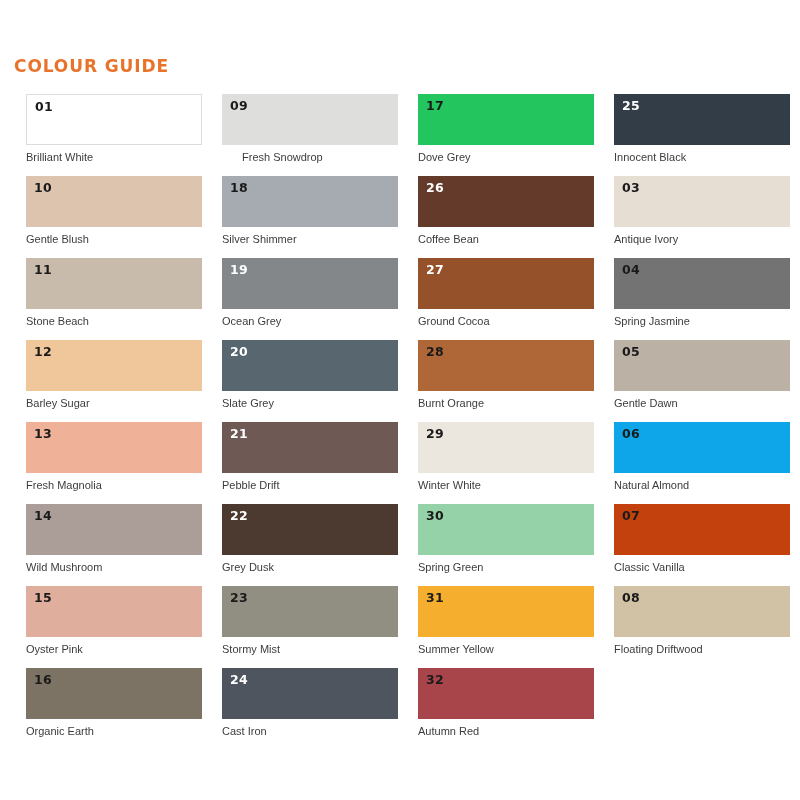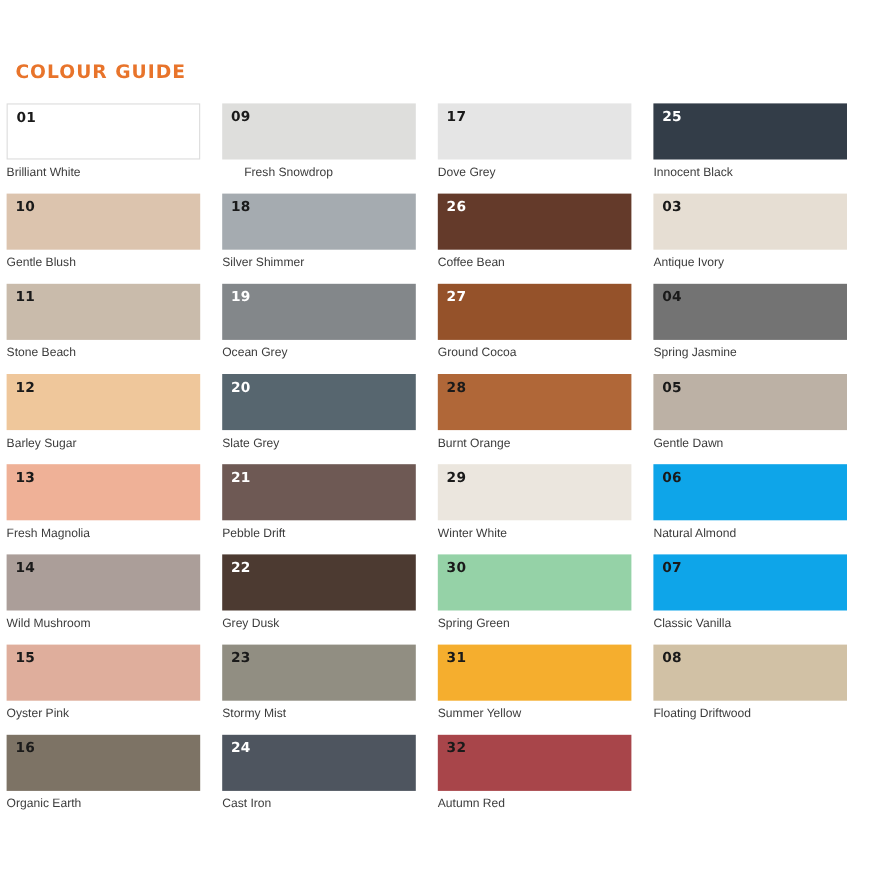--- a/index.html
+++ b/index.html
@@ -30,21 +30,21 @@
     font-weight: bold;
     letter-spacing: 0.9px;
     color: #E8742B;
     font-family: "DejaVu Sans", sans-serif;
     line-height: 20px;
     white-space: nowrap;
   }
 
   #swatch-grid {
     position: absolute;
-    left: 6px;
+    left: 26px;
     top: 94px;
     width: 772px;
     display: grid;
     grid-template-columns: repeat(4, 176px);
     column-gap: 20px;
     row-gap: 0px;
   }
 
   .swatch-cell {
     width: 176px;
@@ -97,21 +97,21 @@
         </div>
         <div class="swatch-name" style="color: rgb(60, 60, 60);">Brilliant White</div>
       </div>
       <div class="swatch-cell">
         <div class="swatch-chip" style="background: rgb(222, 222, 220);">
           <div class="swatch-number" style="color: rgb(26, 26, 26);">09</div>
         </div>
         <div class="swatch-name" style="color: rgb(60, 60, 60); margin-left: 20px;">Fresh Snowdrop</div>
       </div>
       <div class="swatch-cell">
-        <div class="swatch-chip" style="background: #e5e5e5; padding-left: 24px;">
+        <div class="swatch-chip" style="background: #22c55e; padding-left: 24px;">
           <div class="swatch-number" style="color: rgb(26, 26, 26);">17</div>
         </div>
         <div class="swatch-name" style="color: rgb(60, 60, 60);">Dove Grey</div>
       </div>
       <div class="swatch-cell">
         <div class="swatch-chip" style="background: rgb(51, 61, 72);">
           <div class="swatch-number" style="color: rgb(255, 255, 255);">25</div>
         </div>
         <div class="swatch-name" style="color: rgb(60, 60, 60);">Innocent Black</div>
       </div>
@@ -223,21 +223,21 @@
         </div>
         <div class="swatch-name" style="color: rgb(60, 60, 60);">Grey Dusk</div>
       </div>
       <div class="swatch-cell">
         <div class="swatch-chip" style="background: rgb(149, 210, 167);">
           <div class="swatch-number" style="color: rgb(26, 26, 26);">30</div>
         </div>
         <div class="swatch-name" style="color: rgb(60, 60, 60);">Spring Green</div>
       </div>
       <div class="swatch-cell">
-        <div class="swatch-chip" style="background: #0ea5e9;">
+        <div class="swatch-chip" style="background: #c2410c;">
           <div class="swatch-number" style="color: rgb(26, 26, 26);">07</div>
         </div>
         <div class="swatch-name" style="color: rgb(60, 60, 60);">Classic Vanilla</div>
       </div>
       <div class="swatch-cell">
         <div class="swatch-chip" style="background: rgb(223, 174, 156);">
           <div class="swatch-number" style="color: rgb(26, 26, 26);">15</div>
         </div>
         <div class="swatch-name" style="color: rgb(60, 60, 60);">Oyster Pink</div>
       </div>

